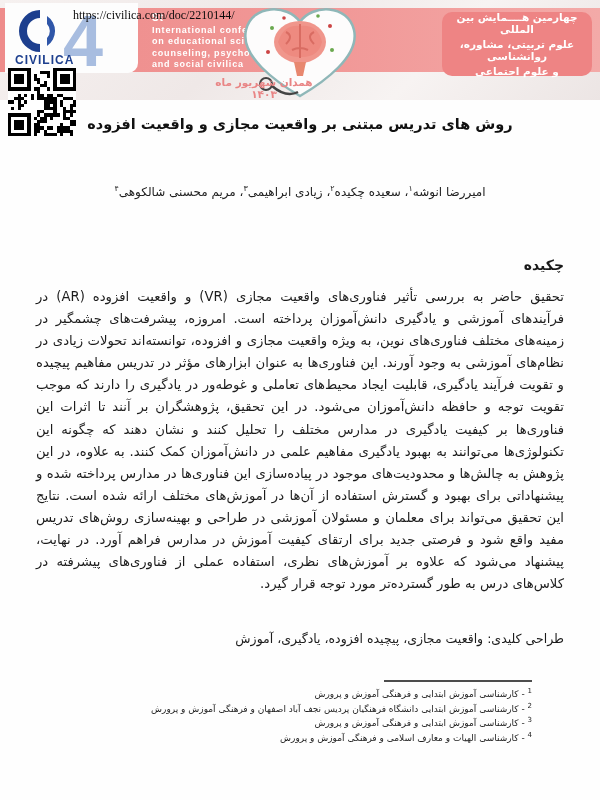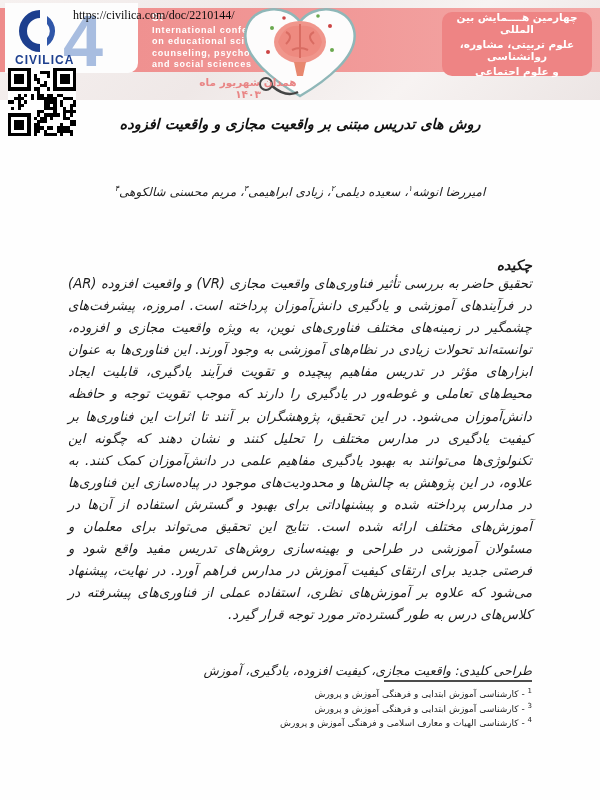--- a/index.html
+++ b/index.html
@@ -13,30 +13,30 @@
   .band{position:absolute;left:0;top:8px;width:600px;height:64px;background:linear-gradient(90deg,#ee8c8b 0%,#f19897 55%,#f3aaa8 100%);}
   .logo-box{position:absolute;left:5px;top:3px;width:133px;height:70px;background:#fdfdfd;border-radius:0 0 10px 0;}
   .logo-c{position:absolute;left:12px;top:5px;}
   .logo-brand{position:absolute;left:10px;top:50px;font-family:"Liberation Sans",sans-serif;font-weight:bold;font-size:12px;letter-spacing:1px;color:#1d3f8e;text-align:center;}
   .big-four{position:absolute;left:58px;top:2px;font-family:"Liberation Sans",sans-serif;font-weight:bold;font-size:72px;line-height:72px;color:rgba(96,134,198,0.55);text-shadow:0 0 2px rgba(255,255,255,.8);}
   .conf-en{position:absolute;left:152px;top:12px;width:140px;font-family:"Liberation Sans",sans-serif;font-weight:bold;color:#ffffff;font-size:9px;line-height:11.5px;letter-spacing:.8px;}
   .conf-en .ordinal{font-size:10px;display:block;margin-bottom:1px;}
   .heart{position:absolute;left:214px;top:0px;}
   .conf-fa{position:absolute;right:8px;top:12px;width:150px;height:64px;background:#ee8484;border-radius:10px;color:#fff;
     font-size:10.5px;font-weight:bold;text-align:center;direction:rtl;display:flex;flex-direction:column;justify-content:center;gap:3px;}
-  .venue-date{position:absolute;left:188px;top:76px;width:120px;text-align:center;direction:rtl;color:#e98585;font-weight:bold;font-size:10.5px;}
+  .venue-date{position:absolute;left:204px;top:76px;width:120px;text-align:center;direction:rtl;color:#e98585;font-weight:bold;font-size:10.5px;}
   .doc-url{position:absolute;left:73px;top:8px;font-family:"Liberation Serif",serif;font-size:12px;color:#0c0c0c;text-decoration:none;white-space:nowrap;}
   .qr{position:absolute;left:8px;top:68px;width:68px;height:68px;background:#fff;}
   
-  .main{position:relative;direction:rtl;padding:0 68px;color:#1a1a1a;font-style:italic;}
+  .main{position:relative;direction:rtl;padding:0 36px;color:#1a1a1a;}
   .paper-title{margin-top:16px;text-align:center;font-weight:bold;font-size:14.5px;color:#111;}
   .authors{margin-top:52px;text-align:center;font-size:12px;color:#222;}
   .authors sup{font-size:8px;}
   .abstract-heading{margin-top:58px;text-align:right;font-weight:bold;font-size:14px;}
-  .abstract{text-align:justify;font-size:13.2px;line-height:22.1px;color:#1c1c1c;}
+  .abstract{margin-top:13px;text-align:justify;font-size:13.2px;line-height:22.1px;color:#1c1c1c;}
   .keywords{margin-top:36px;text-align:right;font-size:12.5px;color:#1c1c1c;}
   
   .footnotes{position:absolute;top:680px;right:68px;left:84px;direction:rtl;text-align:right;}
   .fn-rule{width:148px;border-top:2px solid #4d4d4d;margin-bottom:4px;}
   .fn-line{font-size:9px;line-height:11.5px;color:#222;}
   .fn-line sup{font-size:7px;}
 </style>
 </head>
 <body>
 
@@ -51,21 +51,21 @@
           <path d="M23 2 A21 21 0 1 0 23 44 L23 36 A13 13 0 1 1 23 10 Z" fill="#1d3f8e"></path>
           <path d="M30 8 A18 18 0 0 1 30 38 L30 30 A10 10 0 0 0 30 16 Z" fill="#2f56a8"></path>
         </svg>
       </span>
       <span class="big-four">4</span>
       <span class="logo-brand">CIVILICA</span>
     </div>
 
     <div class="conf-en">
       <span class="ordinal">St</span>
-      <span><div>International conference</div><div>on educational sciences</div><div>counseling, psychology</div><div>and social sciences</div></span>
+      <span><div>International conference</div><div>on educational sciences</div><div>counseling, psychology</div><div>and social civilica</div></span>
     </div>
 
     <span class="heart">
       <svg width="172" height="100" viewBox="0 0 172 100">
         <path d="M86 22 C74 4 38 4 32 30 C26 56 62 82 86 96 C110 82 146 56 140 30 C134 4 98 4 86 22 Z" fill="#fdfcfc" stroke="#8fb7b8" stroke-width="2.5"></path>
 
         <g>
           <ellipse cx="86" cy="42" rx="26" ry="21" fill="#f0968c"></ellipse>
           <path d="M64 42 q6 -18 22 -16 q18 -2 22 16 q-4 16 -22 15 q-16 1 -22 -15" fill="#ee8a80"></path>
           <path d="M86 24 v34 M72 32 q8 4 0 12 M100 32 q-8 4 0 12 M78 50 q8 -4 16 0" stroke="#d96c62" stroke-width="2" fill="none"></path>
@@ -224,35 +224,36 @@
           <rect x="0" y="14" width="7" height="7" fill="#000"></rect>
           <rect x="1" y="15" width="5" height="5" fill="#fff"></rect>
           <rect x="2" y="16" width="3" height="3" fill="#000"></rect>
         </svg>
     </span>
   </div>
 
   <div class="main">
     <div class="paper-title">روش های تدریس مبتنی بر واقعیت مجازی و واقعیت افزوده</div>
 
-    <div class="authors"><span>امیررضا انوشه</span><sup>۱</sup>، <span>سعیده دیلمی</span><sup>۲</sup>، <span>زیادی ابراهیمی</span><sup>۳</sup>، <span>مریم محسنی شالکوهی</span><sup>۴</sup></div>
+    <div class="authors"><span>امیررضا انوشه</span><sup>۱</sup>، <span>سعیده چکیده</span><sup>۲</sup>، <span>زیادی ابراهیمی</span><sup>۳</sup>، <span>مریم محسنی شالکوهی</span><sup>۴</sup></div>
 
     <div class="abstract-heading">چکیده</div>
 
     <div class="abstract">تحقیق حاضر به بررسی تأثیر فناوری‌های واقعیت مجازی (VR) و واقعیت افزوده (AR) در فرآیندهای آموزشی و یادگیری دانش‌آموزان پرداخته است. امروزه، پیشرفت‌های چشمگیر در زمینه‌های مختلف فناوری‌های نوین، به ویژه واقعیت مجازی و افزوده، توانسته‌اند تحولات زیادی در نظام‌های آموزشی به وجود آورند. این فناوری‌ها به عنوان ابزارهای مؤثر در تدریس مفاهیم پیچیده و تقویت فرآیند یادگیری، قابلیت ایجاد محیط‌های تعاملی و غوطه‌ور در یادگیری را دارند که موجب تقویت توجه و حافظه دانش‌آموزان می‌شود. در این تحقیق، پژوهشگران بر آنند تا اثرات این فناوری‌ها بر کیفیت یادگیری در مدارس مختلف را تحلیل کنند و نشان دهند که چگونه این تکنولوژی‌ها می‌توانند به بهبود یادگیری مفاهیم علمی در دانش‌آموزان کمک کنند. به علاوه، در این پژوهش به چالش‌ها و محدودیت‌های موجود در پیاده‌سازی این فناوری‌ها در مدارس پرداخته شده و پیشنهاداتی برای بهبود و گسترش استفاده از آن‌ها در آموزش‌های مختلف ارائه شده است. نتایج این تحقیق می‌تواند برای معلمان و مسئولان آموزشی در طراحی و بهینه‌سازی روش‌های تدریس مفید واقع شود و فرصتی جدید برای ارتقای کیفیت آموزش در مدارس فراهم آورد. در نهایت، پیشنهاد می‌شود که علاوه بر آموزش‌های نظری، استفاده عملی از فناوری‌های پیشرفته در کلاس‌های درس به طور گسترده‌تر مورد توجه قرار گیرد.</div>
 
     <div class="keywords">
       <span>طراحی کلیدی:</span>
       <span> </span>
-      <span>واقعیت مجازی، کیفیت افزوده، یادگیری، آموزش</span>
+      <span>واقعیت مجازی، پیچیده افزوده، یادگیری، آموزش</span>
     </div>
   </div>
 
   <div class="footnotes">
     <div class="fn-rule"></div>
     <div>
         <div class="fn-line"><sup>1</sup> - کارشناسی آموزش ابتدایی و فرهنگی آموزش و پرورش</div>
+        <div class="fn-line"><sup>2</sup> - کارشناسی آموزش ابتدایی دانشگاه فرهنگیان پردیس نجف آباد اصفهان و فرهنگی آموزش و پرورش</div>
         <div class="fn-line"><sup>3</sup> - کارشناسی آموزش ابتدایی و فرهنگی آموزش و پرورش</div>
         <div class="fn-line"><sup>4</sup> - کارشناسی الهیات و معارف اسلامی و فرهنگی آموزش و پرورش</div>
       </div>
   </div>
 
 </div>
 
 </body></html>

